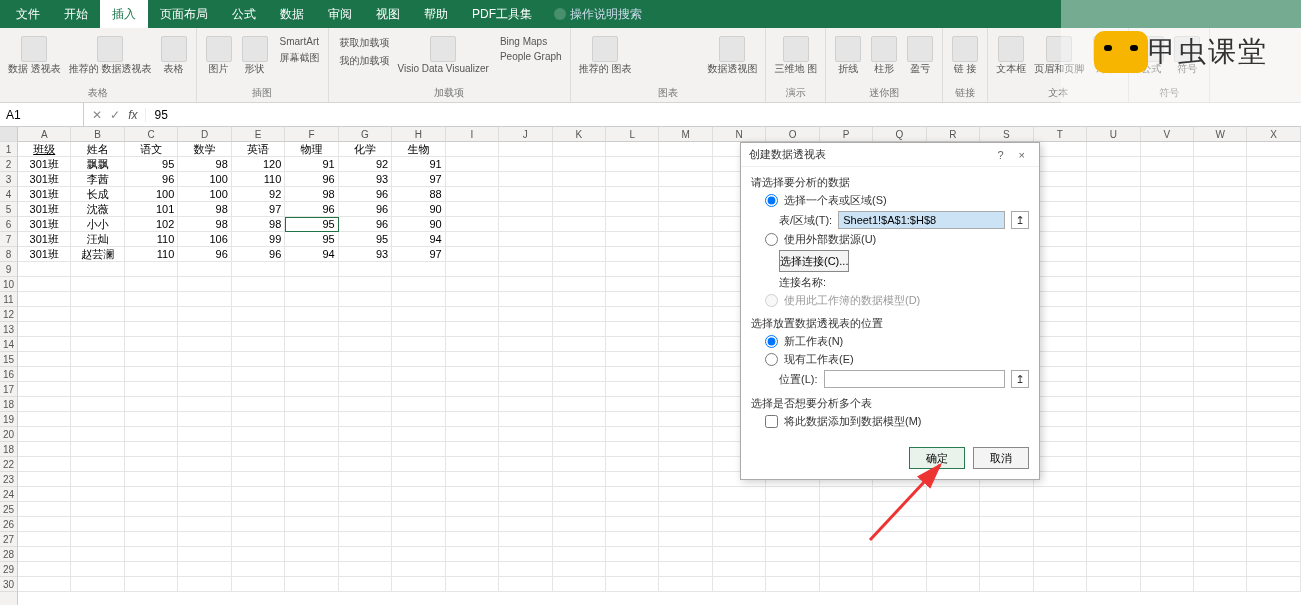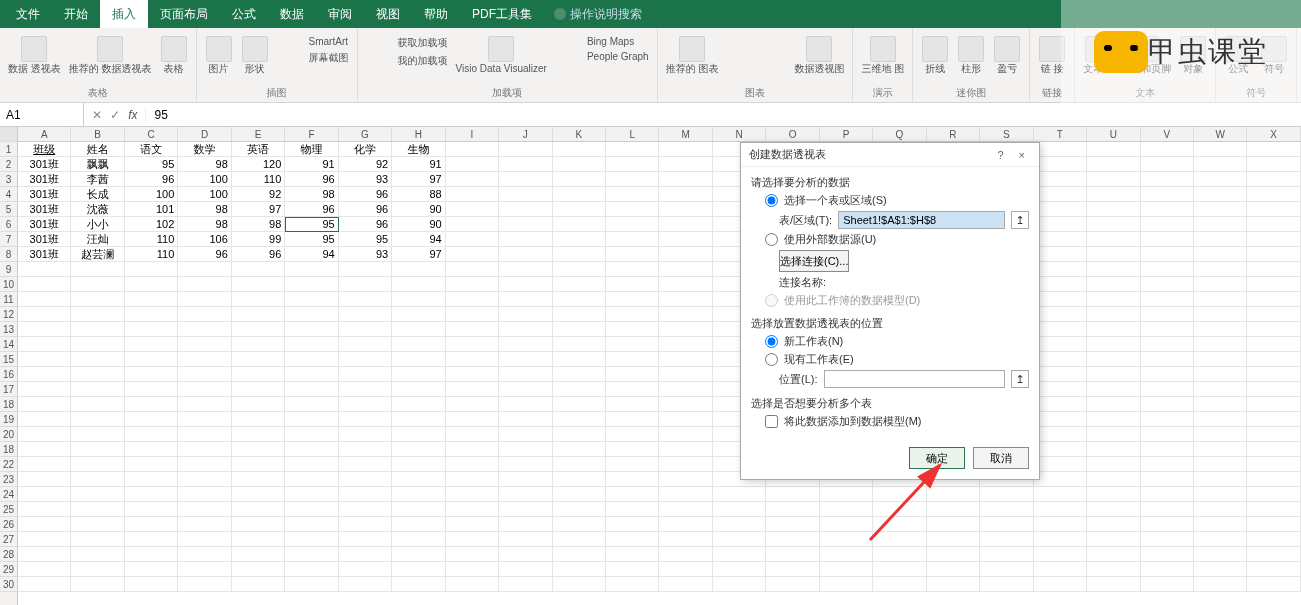--- a/index.html
+++ b/index.html
@@ -9,21 +9,21 @@
   .ribbon-tabs .tab.active{background:#fff;color:#1a7349;}
   .ribbon-tabs .lamp{margin-left:10px;display:flex;align-items:center;gap:4px;color:#cde;}
   .lamp-icon{width:12px;height:12px;background:#fff3;border-radius:50%;display:inline-block}
   .ribbon{background:#f3f2f1;border-bottom:1px solid #d4d4d4;height:75px;display:flex;}
   .ribbon-group{border-right:1px solid #ddd;padding:4px 8px 0;display:flex;flex-direction:column;align-items:center;}
   .ribbon-group .items{display:flex;gap:8px;flex:1;align-items:flex-start;padding-top:4px;}
   .ribbon-group .glabel{font-size:10px;color:#777;text-align:center;padding-bottom:2px;}
   .rbtn{display:flex;flex-direction:column;align-items:center;gap:2px;min-width:28px;color:#555;cursor:pointer;}
   .rbtn .ico{width:26px;height:26px;background:#e5e5e5;border:1px solid #d0d0d0;border-radius:2px;}
   .rbtn span{font-size:10px;text-align:center;line-height:1.05;}
-  .rsmall{display:flex;align-items:flex-end;gap:3px;color:#555;font-size:10px;cursor:pointer;margin-left:29px;}
+  .rsmall{display:flex;align-items:flex-end;gap:3px;color:#555;font-size:10px;cursor:pointer;}
   .formula-bar{display:flex;height:24px;border-bottom:1px solid #ccc;align-items:center;background:#fff}
   .name-box{width:84px;border-right:1px solid #ccc;padding:0 6px;height:100%;display:flex;align-items:center;}
   .fb-icons{display:flex;align-items:center;gap:8px;padding:0 8px;color:#888;border-right:1px solid #eee}
   .fx{font-style:italic;color:#555}
   .fb-val{padding:0 8px;}
   .sheet{display:flex;height:calc(605px - 28px - 75px - 24px);}
   .rowhdrs{width:18px;background:#f3f2f1;border-right:1px solid #ccc;}
   .rowhdrs div{height:15px;border-bottom:1px solid #ddd;font-size:10px;color:#555;text-align:center;line-height:15px;}
   .grid{flex:1;overflow:hidden;position:relative;}
   .colhdrs{display:flex;background:#f3f2f1;height:15px;border-bottom:1px solid #ccc;}

